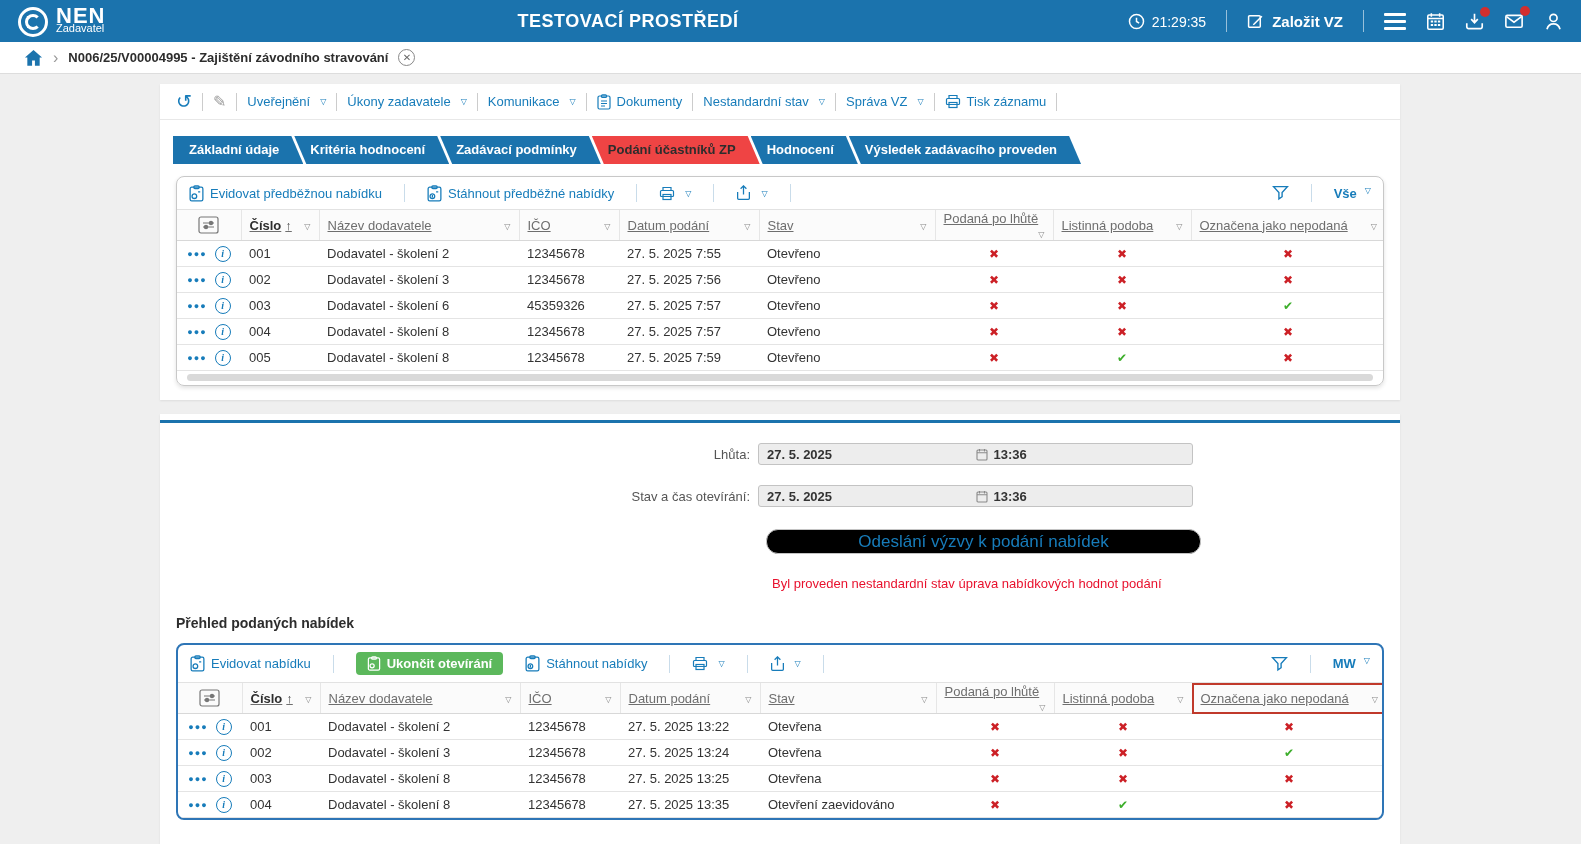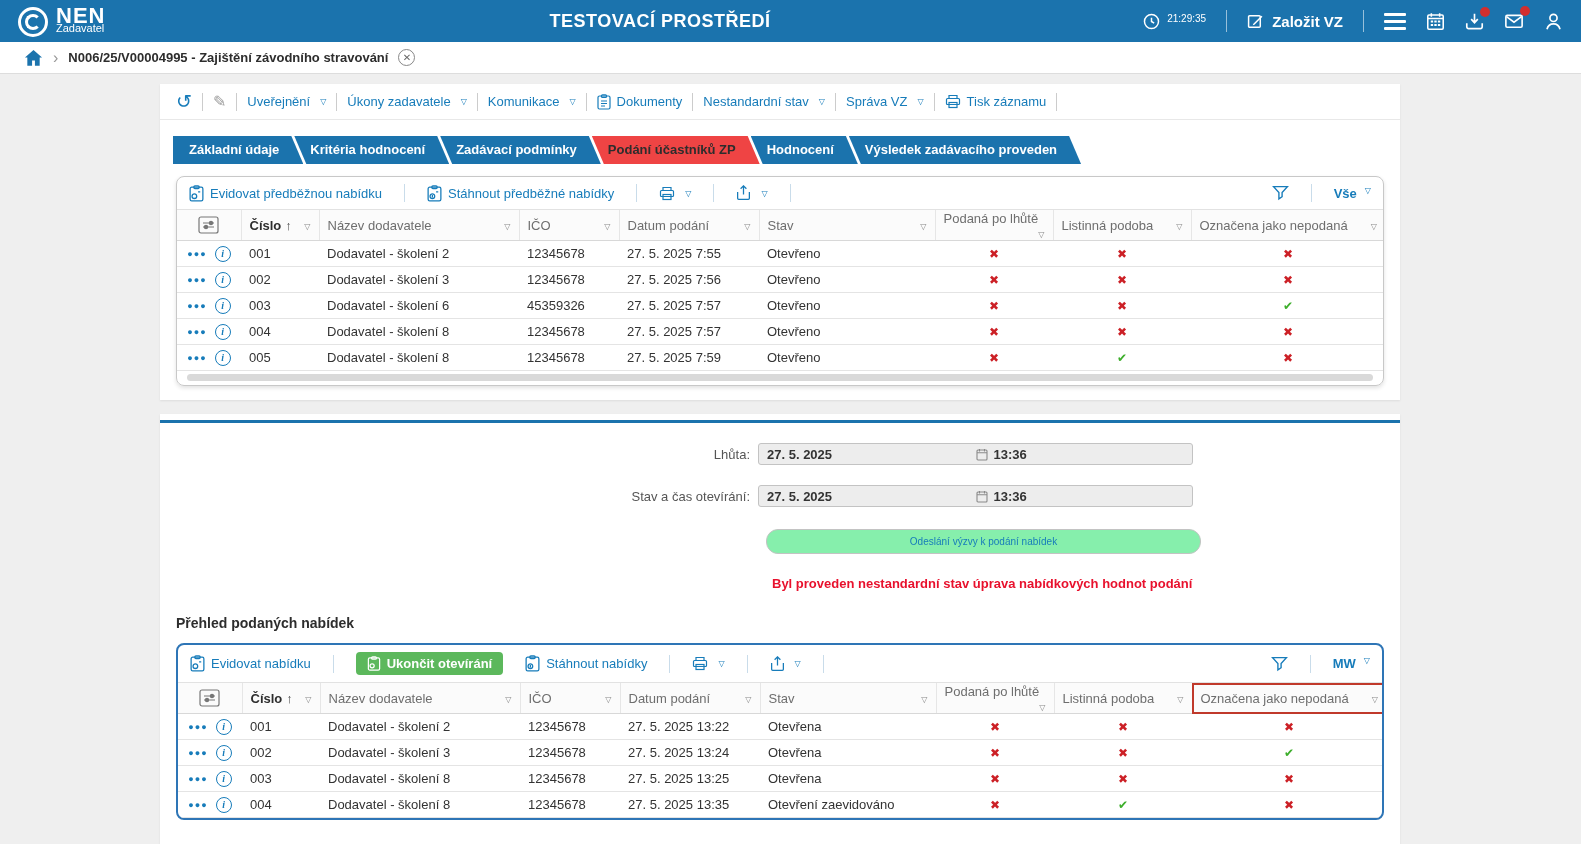--- a/index.html
+++ b/index.html
@@ -7,23 +7,23 @@
     font-family:"Liberation Sans","DejaVu Sans",sans-serif; font-size:13px; color:#333; }
 
   
   .appbar { position:relative; height:42px; background:#1b73ad; display:flex; align-items:center; color:#fff; padding:0 18px; }
   .brand { display:flex; align-items:flex-start; gap:8px; }
   .brand-logo { width:30px; height:30px; border:3px solid #fff; border-radius:50%; position:relative; margin-top:2px; }
   .brand-logo::after { content:""; position:absolute; left:4px; top:4px; width:10px; height:10px; border:3px solid #fff; border-radius:50%; border-right-color:transparent; }
   .brand-text { line-height:1; }
   .brand-name { font-size:22px; font-weight:bold; letter-spacing:1px; }
   .brand-sub { font-size:11px; margin-left:52px; margin-top:-4px; display:block; }
-  .env-title { position:absolute; left:660px; transform:translateX(-50%); font-size:18px; font-weight:bold; letter-spacing:.5px; }
+  .env-title { position:absolute; left:628px; transform:translateX(-50%); font-size:18px; font-weight:bold; letter-spacing:.5px; }
   .appbar-right { margin-left:auto; display:flex; align-items:center; gap:20px; }
-  .clock-group { display:flex; align-items:flex-start; gap:7px; font-size:10px; }
+  .clock-group { display:flex; align-items:flex-end; gap:7px; font-size:14px; }
   .vdiv { width:1px; height:22px; background:rgba(255,255,255,.55); }
   .createvz { display:flex; align-items:center; gap:8px; font-size:15px; font-weight:bold; cursor:pointer; background:none; border:none; color:#fff; }
   .icon-btn { position:relative; display:flex; align-items:center; cursor:pointer; }
   .badge { position:absolute; top:-5px; right:-6px; width:10px; height:10px; background:#d22e2e; border-radius:50%; }
   .burger { display:flex; flex-direction:column; gap:4px; cursor:pointer; }
   .burger span { width:22px; height:3px; background:#fff; border-radius:1px; }
 
   
   .crumbbar { height:32px; background:#fff; border-bottom:1px solid #ddd; display:flex; align-items:center; padding:0 24px; gap:10px; }
   .crumb-sep { color:#999; font-size:16px; }
@@ -53,21 +53,21 @@
   .grid-box { margin:12px 16px 0 16px; border:1px solid #c8c8c8; border-radius:8px; overflow:hidden; box-shadow:0 2px 4px rgba(0,0,0,.12); }
   .grid-box.blue { border:2px solid #2e75b6; box-shadow:none; }
   .grid-toolbar { display:flex; align-items:center; gap:22px; padding:7px 12px; color:#177cba; }
   .grid-toolbar .vsep { width:1px; height:18px; background:#c9dcea; }
   .grid-toolbar .spacer { flex:1; }
   .link-act { display:flex; align-items:center; gap:6px; color:#177cba; cursor:pointer; white-space:nowrap; }
   .green-btn { display:flex; align-items:center; gap:6px; background:#5cb85c; color:#fff; font-weight:bold; border:none; border-radius:4px; padding:4px 11px; cursor:pointer; font-size:13px; }
   .filter-label { display:flex; gap:4px; color:#177cba; font-weight:bold; cursor:pointer; }
 
   table { border-collapse:collapse; width:100%; table-layout:fixed; }
-  thead th { height:31px; background:#fbfbfb; color:#6e6e6e; font-weight:normal; text-align:left; padding:0 8px; border-top:1px solid #e2e2e2; border-bottom:1px solid #d8d8d8; border-left:1px solid #e6e6e6; white-space:nowrap; overflow:hidden; }
+  thead th { height:31px; background:#fbfbfb; color:#6e6e6e; font-weight:normal; text-align:left; padding:0 8px; border-top:1px solid #e2e2e2; border-bottom:1px solid #d8d8d8; border-left:1px solid #e6e6e6; white-space:nowrap; overflow:hidden;text-decoration:underline; }
   thead th:first-child { border-left:none; text-align:center; }
   thead th .col-label { margin-right:2px; }
   thead th .col-label.sorted { color:#2d2d2d; font-weight:bold; }
   .sort::after { content:"↑"; color:#444; font-size:13px; margin:0 2px; }
   thead th .hdd::after { content:"▽"; font-size:8px; color:#8a8a8a; float:right; margin-top:4px; }
   thead th.red-outline { outline:2px solid #c0392b; outline-offset:-2px; }
   tbody td { height:25px; padding:0 8px; border-bottom:1px solid #e4e4e4; white-space:nowrap; overflow:hidden; }
   tbody tr:last-child td { border-bottom:none; }
   td.acts { display:flex; align-items:center; gap:8px; justify-content:center; border-bottom:none; height:25px; }
   tbody tr { border-bottom:1px solid #e4e4e4; }
@@ -80,22 +80,22 @@
 
   
   .sec-title { font-size:15px; font-weight:bold; color:#2d2d2d; padding:8px 16px 6px 16px; }
   .sec-rule { height:3px; background:#1b73ad; }
   .field-row { display:flex; align-items:center; margin-top:20px; }
   .field-label { width:598px; text-align:right; color:#555; padding-right:8px; }
   .dt-field { width:435px; height:22px; background:#ededed; border:1px solid #c3c3c3; border-radius:3px; display:flex; align-items:center; }
   .dt-date { font-weight:bold; color:#333; padding-left:8px; width:50%; }
   .dt-time { display:flex; align-items:center; gap:6px; font-weight:bold; color:#333; }
   .send-row { margin-top:22px; margin-left:606px; }
-  .send-btn { width:435px; height:25px; background:#86efac; border:1px solid #c3c3c3; border-radius:12px; color:#177cba; font-size:10px; cursor:pointer; }
-  .warning { margin:22px 0 0 612px; color:#e8112d; font-weight:bold; }
+  .send-btn { width:435px; height:25px; background:#000000; border:1px solid #c3c3c3; border-radius:12px; color:#177cba; font-size:17px; cursor:pointer; }
+  .warning { margin:22px 0 0 612px; color:#e8112d; font-weight:normal; }
   .overview-h { font-size:14px; font-weight:bold; color:#2d2d2d; margin:24px 0 0 16px; }
 
   svg { display:block; }
 </style>
 </head>
 <body>
 
 <div class="appbar">
   <div class="brand">
     <div class="brand-logo"></div>

